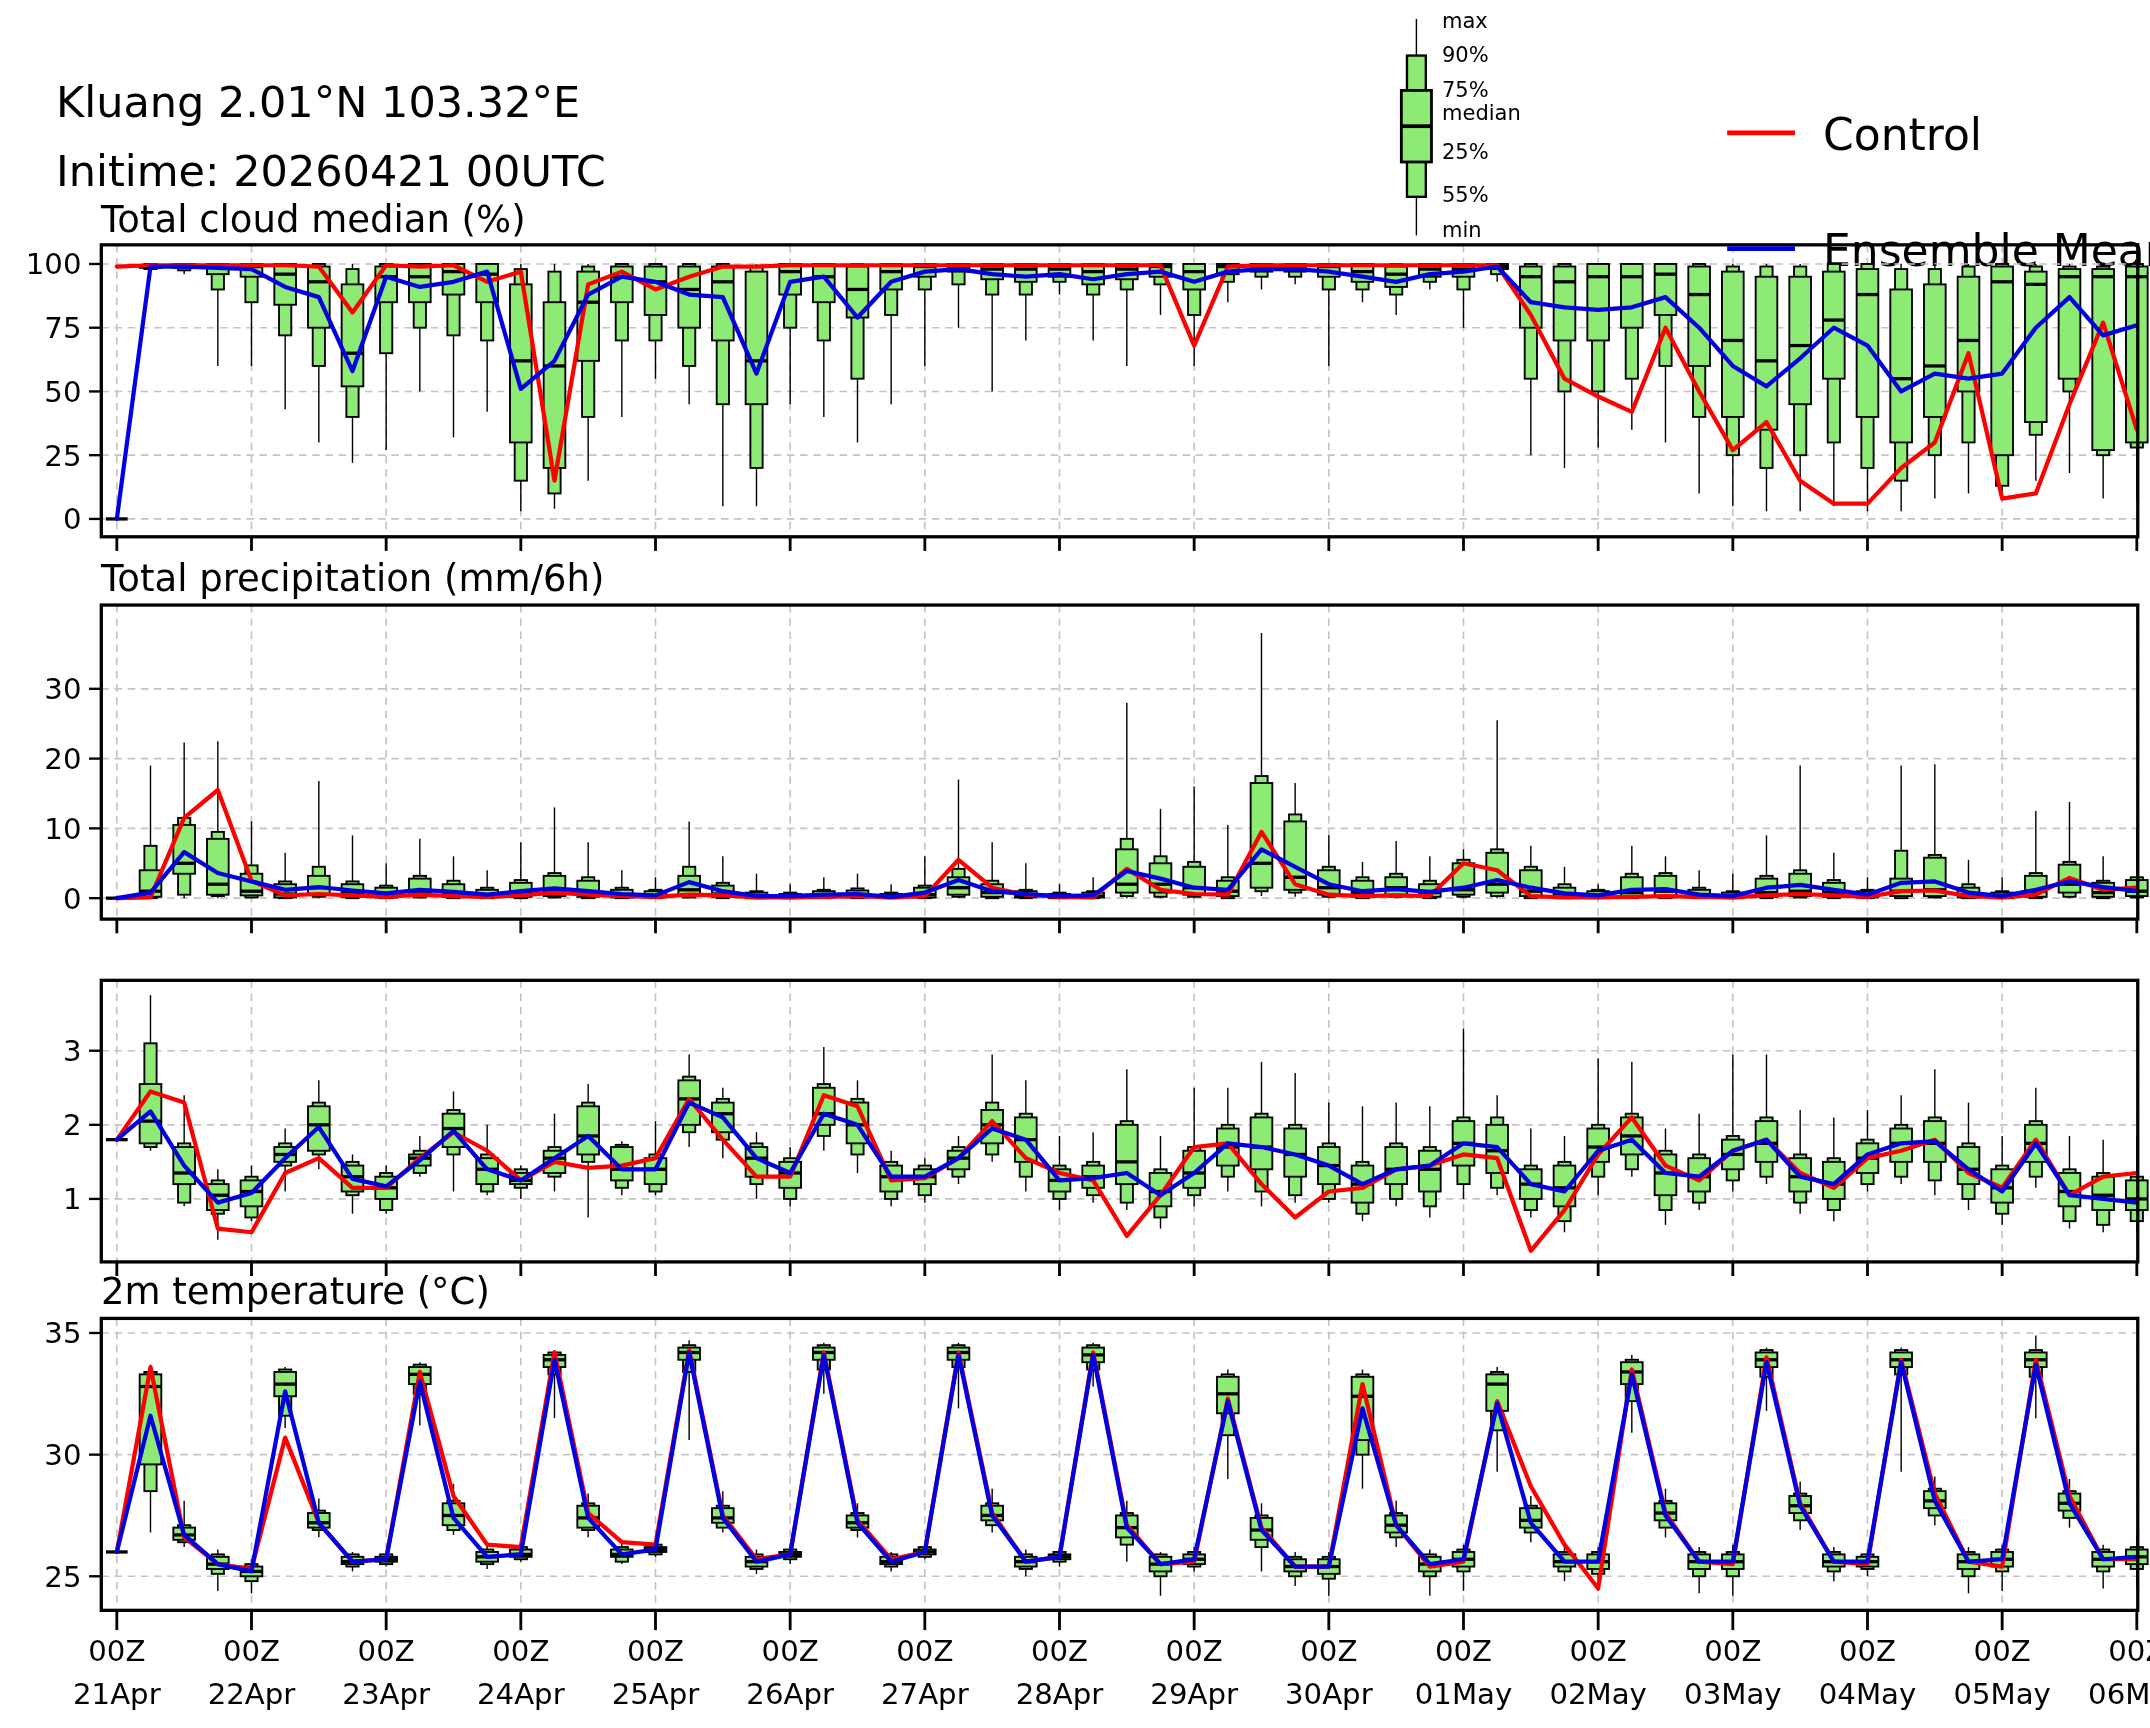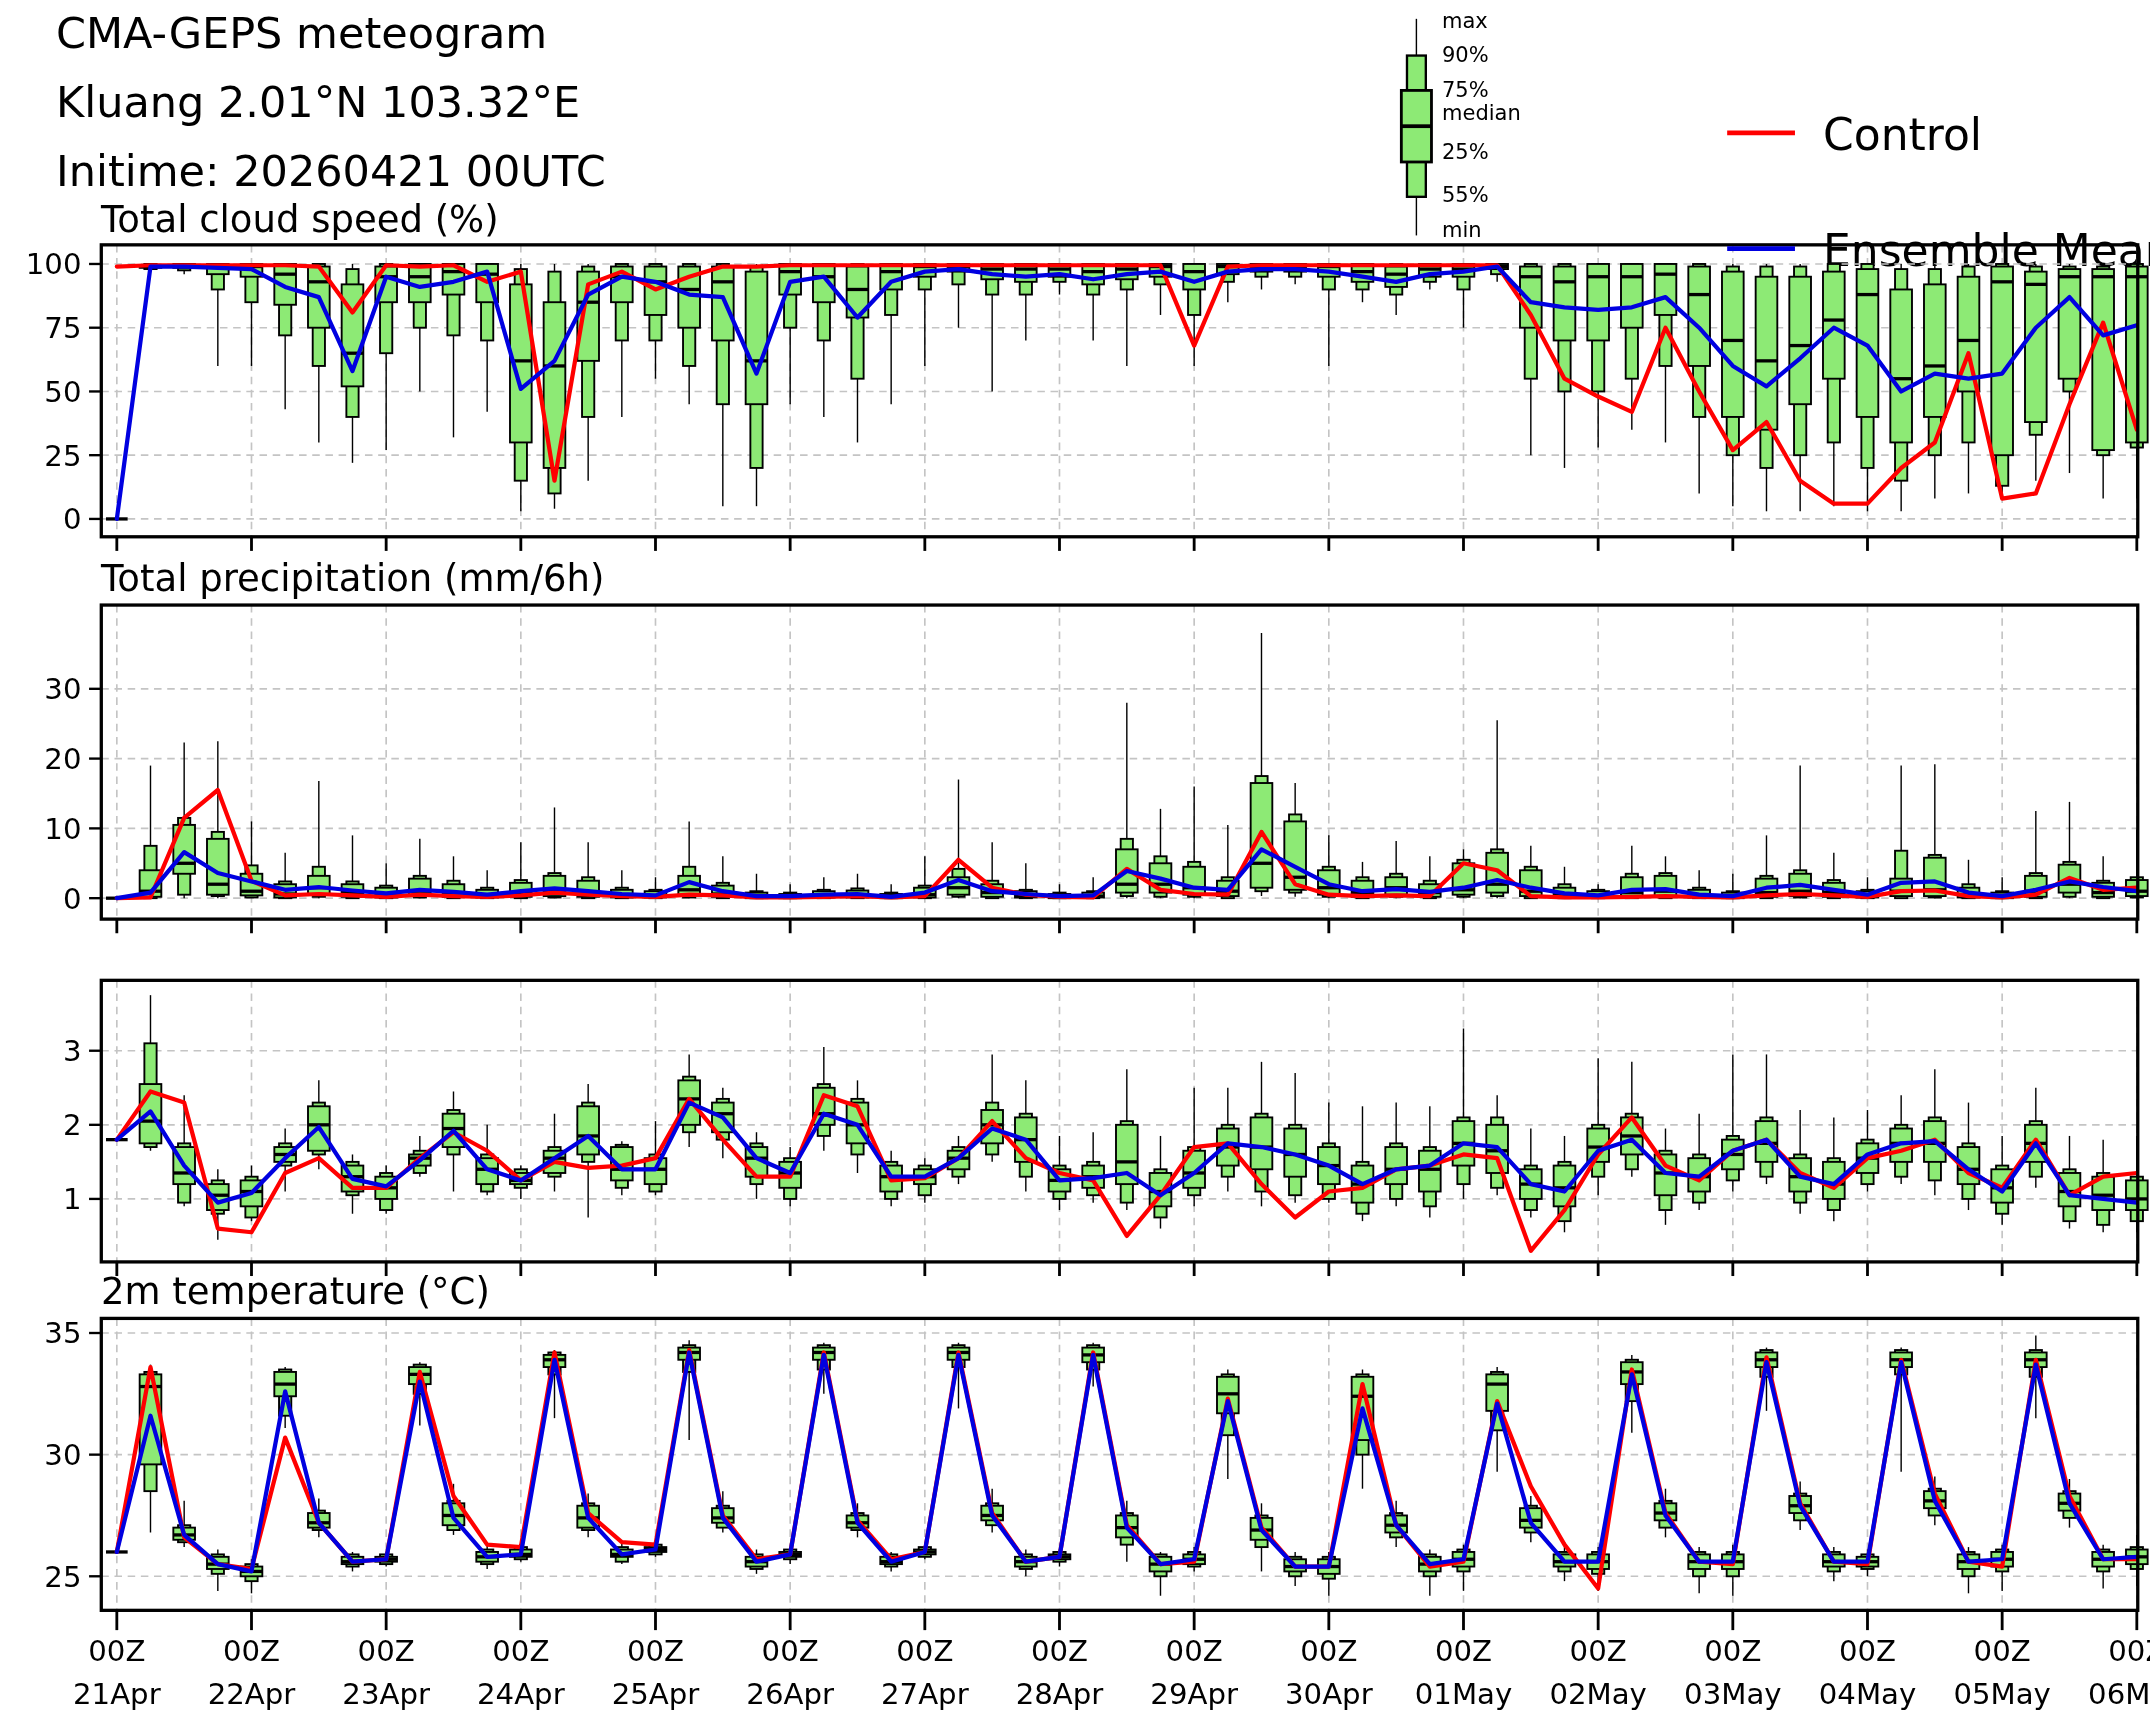--- a/index.html
+++ b/index.html
@@ -8,36 +8,35 @@
   .hdr{position:absolute;left:56px;font-size:43px;line-height:1.1;white-space:nowrap;}
   .panel-title{position:absolute;font-size:37px;white-space:nowrap;}
   .leg-label{position:absolute;font-size:44px;white-space:nowrap;}
   .box-label{position:absolute;left:1442px;font-size:21px;white-space:nowrap;}
   svg text{font-family:"DejaVu Sans","Liberation Sans",sans-serif;fill:#000;}
 </style>
 </head>
 <body>
 
 <div class="page">
-  <div class="hdr" style="top:10.4px">CMA-GEPS meteogram</div>
   <div class="hdr" style="top:79px">Kluang 2.01°N 103.32°E</div>
   <div class="hdr" style="top:148px">Initime: 20260421 00UTC</div>
 
   <div class="box-label" style="top:8.5px">max</div>
   <div class="box-label" style="top:43px">90%</div>
   <div class="box-label" style="top:78px">75%</div>
   <div class="box-label" style="top:101px">median</div>
   <div class="box-label" style="top:140px">25%</div>
   <div class="box-label" style="top:183px">55%</div>
   <div class="box-label" style="top:218px">min</div>
 
   <div class="leg-label" style="left:1823px;top:109px">Control</div>
   <div class="leg-label" style="left:1823px;top:225px">Ensemble Mean</div>
 
-  <div class="panel-title" style="left:101px;top:198px">Total cloud speed (%)</div>
+  <div class="panel-title" style="left:101px;top:198px">Total cloud median (%)</div>
   <div class="panel-title" style="left:101px;top:557px">Total precipitation (mm/6h)</div>
   <div class="panel-title" style="left:101px;top:1270px">2m temperature (°C)</div>
 
   <svg id="plot" width="2151" height="1729" viewBox="0 0 4568 3672" style="position:absolute;left:0;top:0">
       <g>
         <line x1="248" x2="248" y1="520" y2="1140" stroke="#c4c4c4" stroke-width="3.5" stroke-dasharray="16 12"></line>
         <line x1="534" x2="534" y1="520" y2="1140" stroke="#c4c4c4" stroke-width="3.5" stroke-dasharray="16 12"></line>
         <line x1="820" x2="820" y1="520" y2="1140" stroke="#c4c4c4" stroke-width="3.5" stroke-dasharray="16 12"></line>
         <line x1="1106" x2="1106" y1="520" y2="1140" stroke="#c4c4c4" stroke-width="3.5" stroke-dasharray="16 12"></line>
         <line x1="1392" x2="1392" y1="520" y2="1140" stroke="#c4c4c4" stroke-width="3.5" stroke-dasharray="16 12"></line>

